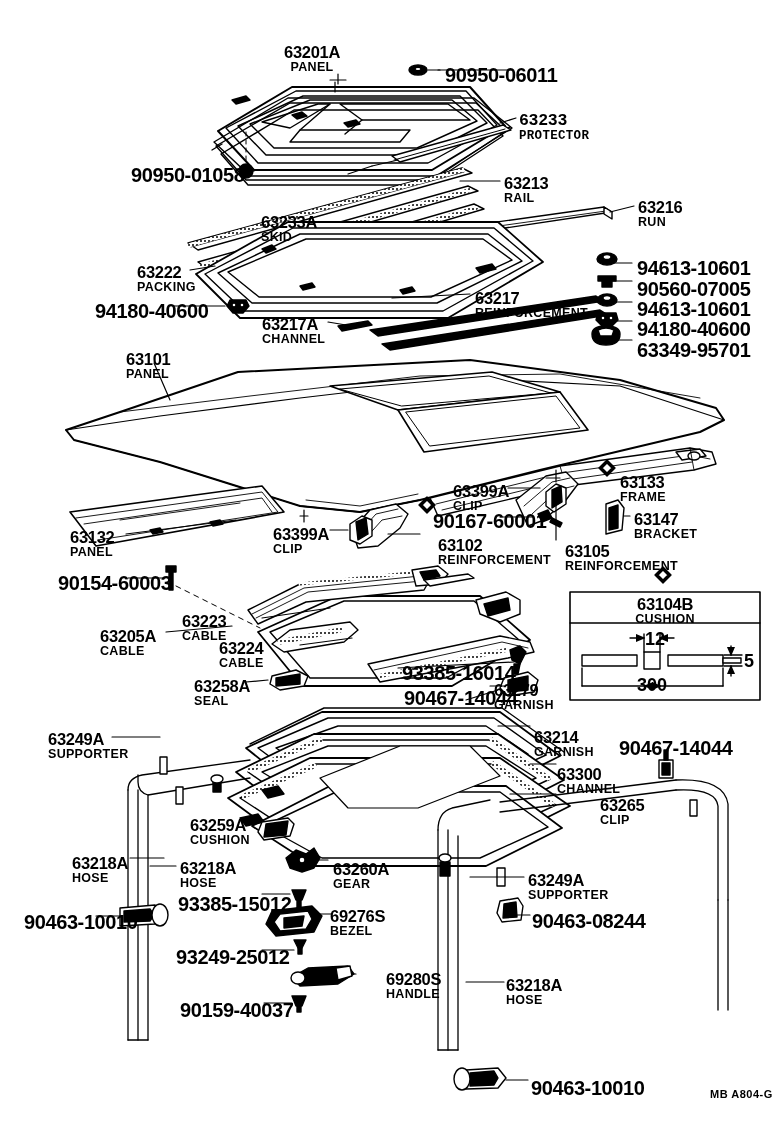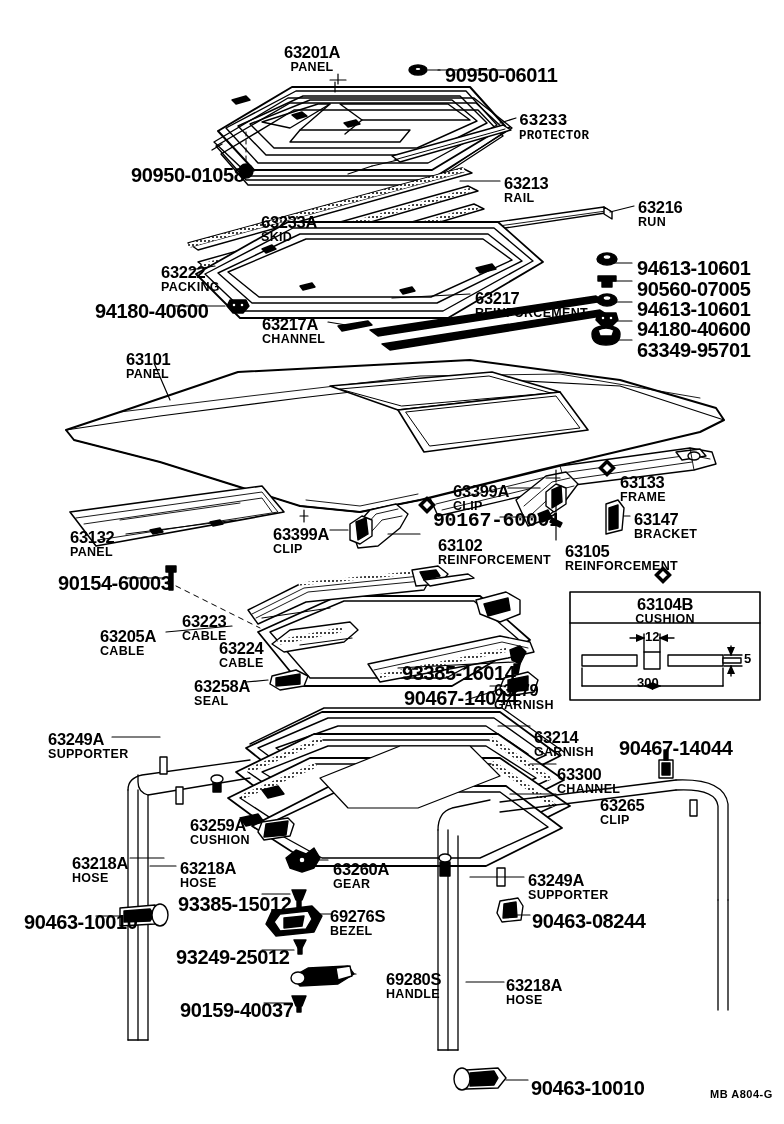--- a/index.html
+++ b/index.html
@@ -6,21 +6,21 @@
   html,body{margin:0;padding:0;background:#ffffff;}
   body{width:784px;height:1124px;overflow:hidden;
        font-family:"Liberation Sans","DejaVu Sans",sans-serif;color:#000;}
   #sheet{position:relative;width:784px;height:1124px;background:#fff;}
   svg.layer{position:absolute;left:0;top:0;width:784px;height:1124px;}
   .lbl{position:absolute;white-space:nowrap;line-height:1;}
   .pn{font-size:16.5px;font-weight:bold;letter-spacing:-0.3px;}
   .nm{font-size:12.5px;font-weight:bold;letter-spacing:0.3px;}
   .bolt{font-size:20px;font-weight:bold;letter-spacing:-0.4px;}
   .ctr{text-align:center;}
-  .dimtxt{font-size:13px;font-weight:bold;}
+  .dimtxt{font-size:18px;font-weight:bold;}
   .code{position:absolute;font-size:11px;font-weight:bold;letter-spacing:0.5px;}
 </style>
 </head>
 <body>
 
 <div id="sheet">
 
   <svg class="layer" viewBox="0 0 784 1124">
     <defs>
       <marker id="ar" markerWidth="7" markerHeight="7" refX="6" refY="3" orient="auto">
@@ -444,21 +444,21 @@
         <div class="nm">SKID</div>
       </div>
       <div class="lbl" style="left: 504px; top: 175px;">
         <div class="pn">63213</div>
         <div class="nm">RAIL</div>
       </div>
       <div class="lbl" style="left: 638px; top: 199px;">
         <div class="pn">63216</div>
         <div class="nm">RUN</div>
       </div>
-      <div class="lbl" style="left: 137px; top: 264px; margin-left: 24px;">
+      <div class="lbl" style="left: 137px; top: 264px;">
         <div class="pn">63222</div>
         <div class="nm">PACKING</div>
       </div>
       <div class="lbl" style="left: 95px; top: 301px;">
         <div class="bolt">94180-40600</div>
       </div>
       <div class="lbl" style="left: 637px; top: 258px;">
         <div class="bolt">94613-10601</div>
       </div>
       <div class="lbl" style="left: 637px; top: 279px;">
@@ -486,21 +486,21 @@
         <div class="nm">PANEL</div>
       </div>
       <div class="lbl" style="left: 620px; top: 474px;">
         <div class="pn">63133</div>
         <div class="nm">FRAME</div>
       </div>
       <div class="lbl" style="left: 453px; top: 483px;">
         <div class="pn">63399A</div>
         <div class="nm">CLIP</div>
       </div>
-      <div class="lbl" style="left: 433px; top: 511px; font-family: Liberation Mono, monospace;">
+      <div class="lbl" style="left: 433px; top: 511px;">
         <div class="bolt">90167-60001</div>
       </div>
       <div class="lbl" style="left: 634px; top: 511px;">
         <div class="pn">63147</div>
         <div class="nm">BRACKET</div>
       </div>
       <div class="lbl" style="left: 70px; top: 529px;">
         <div class="pn">63132</div>
         <div class="nm">PANEL</div>
       </div>

